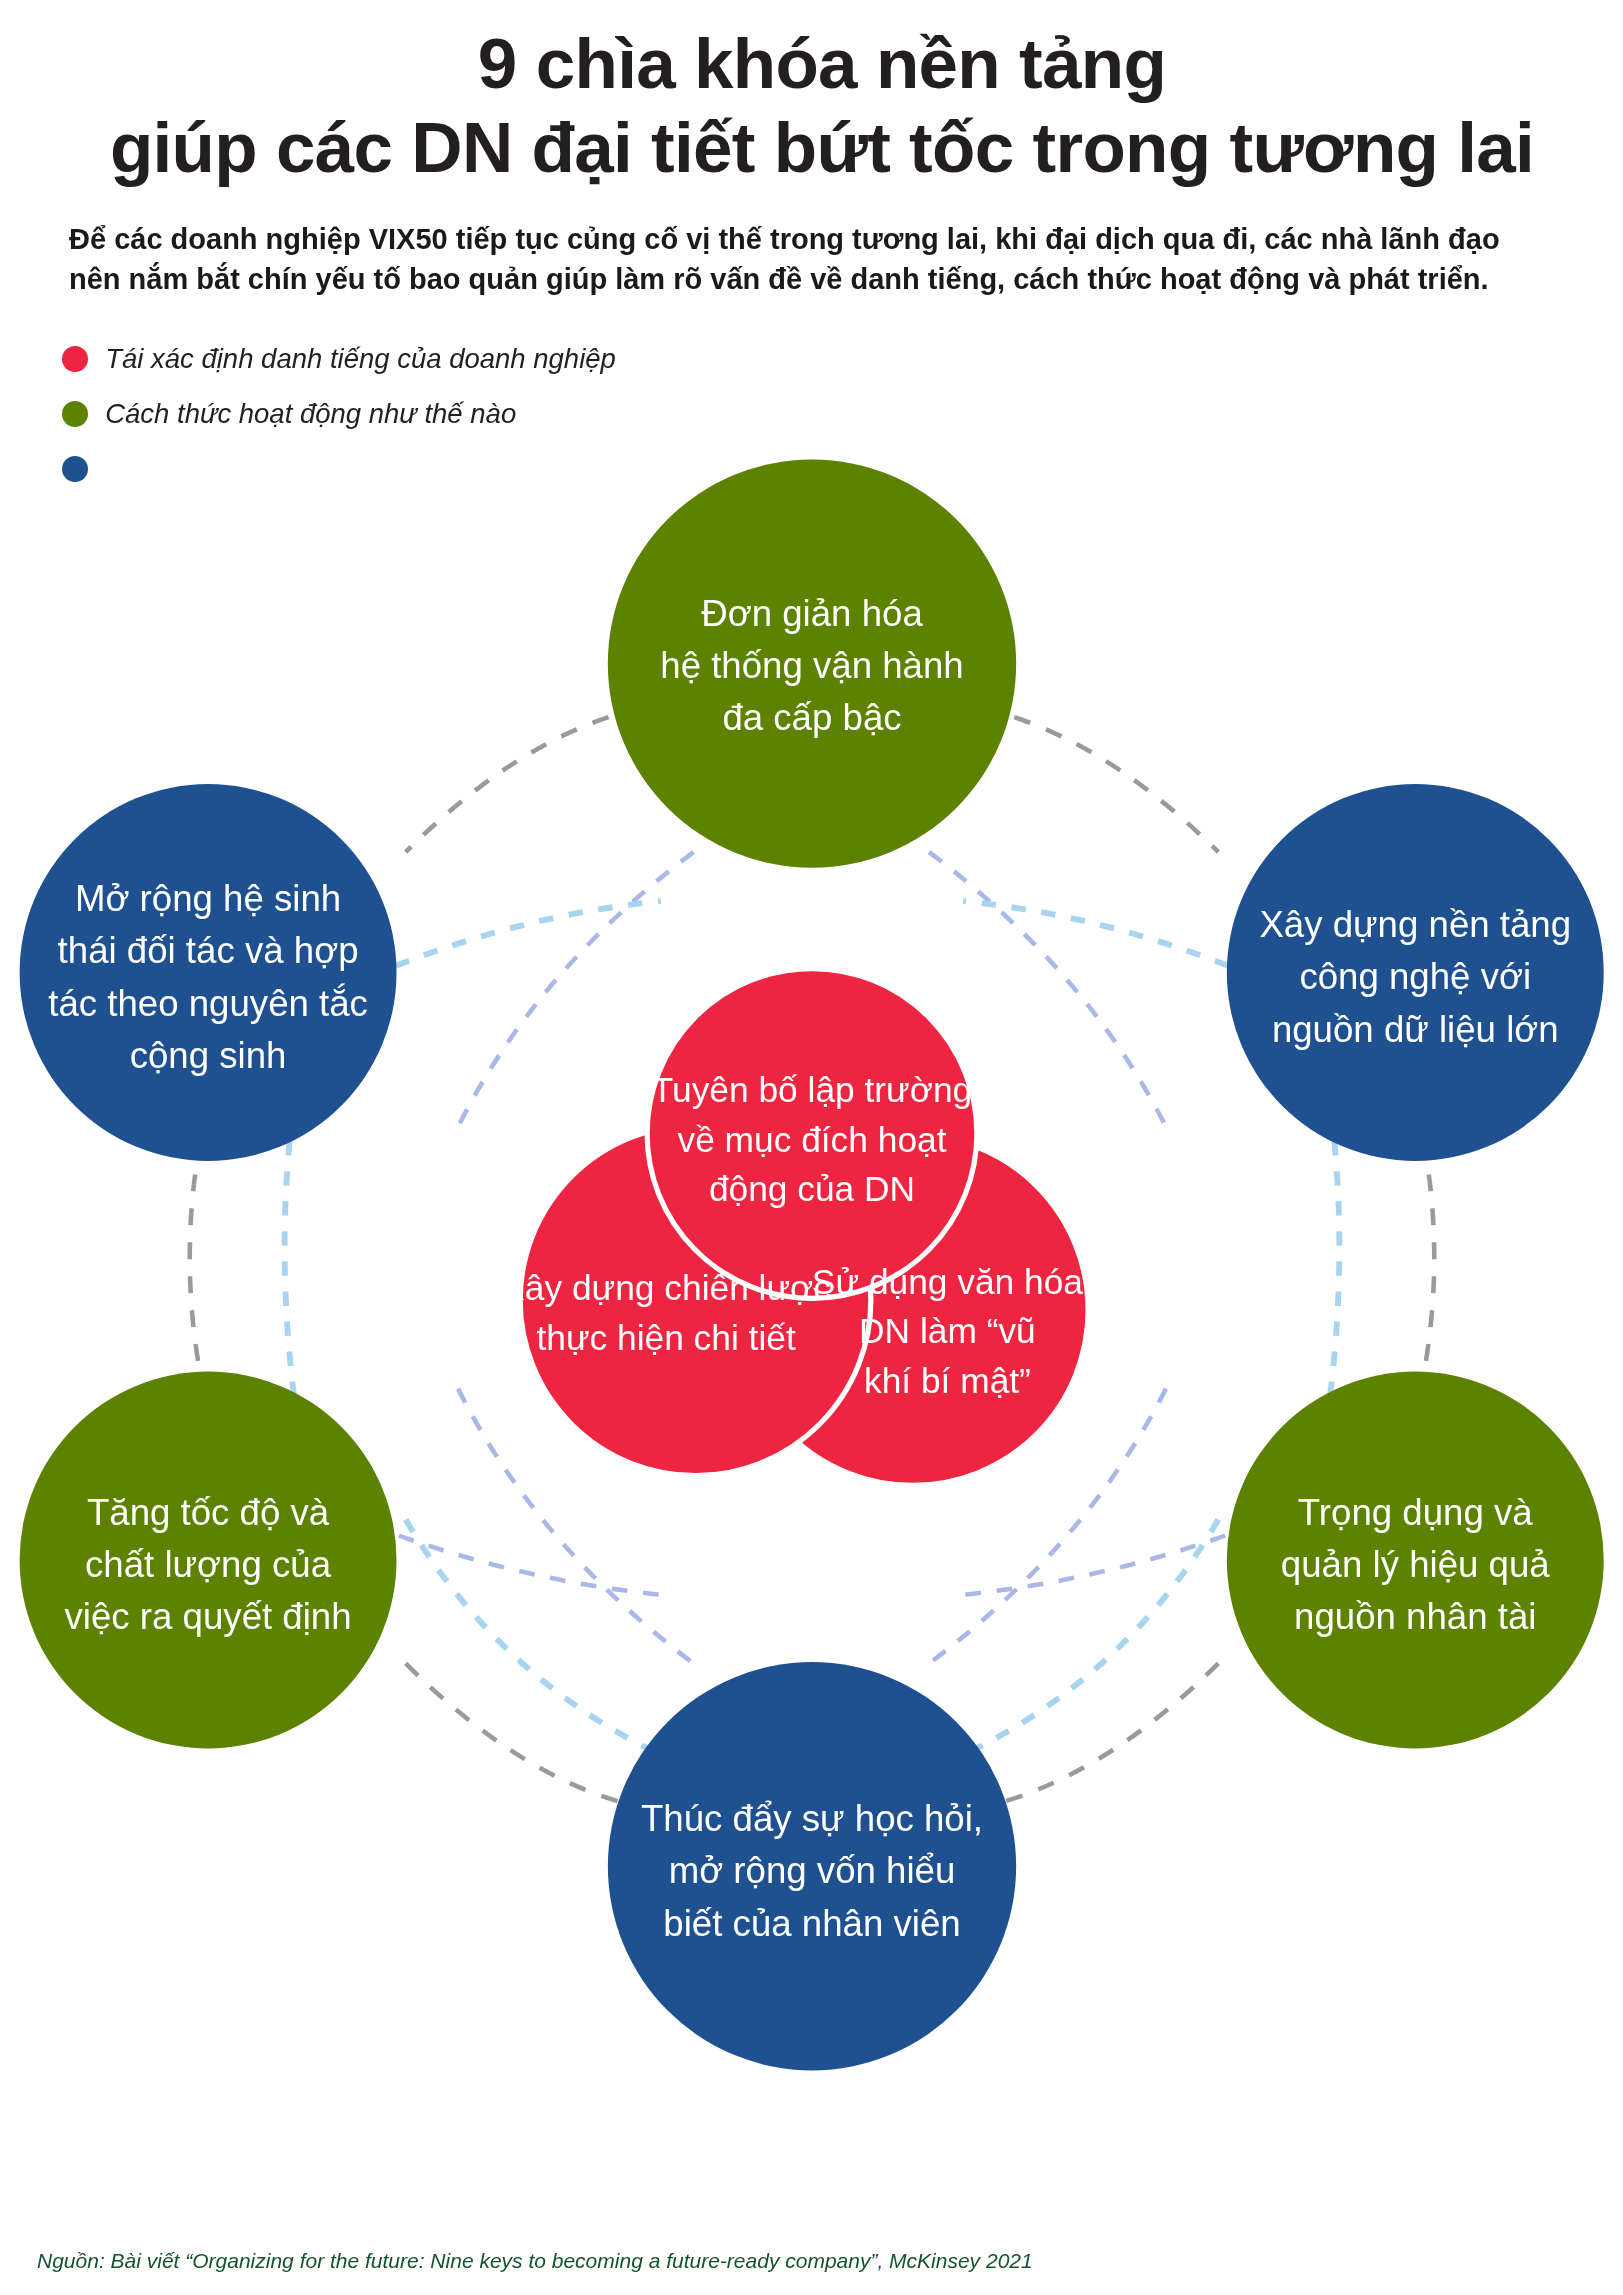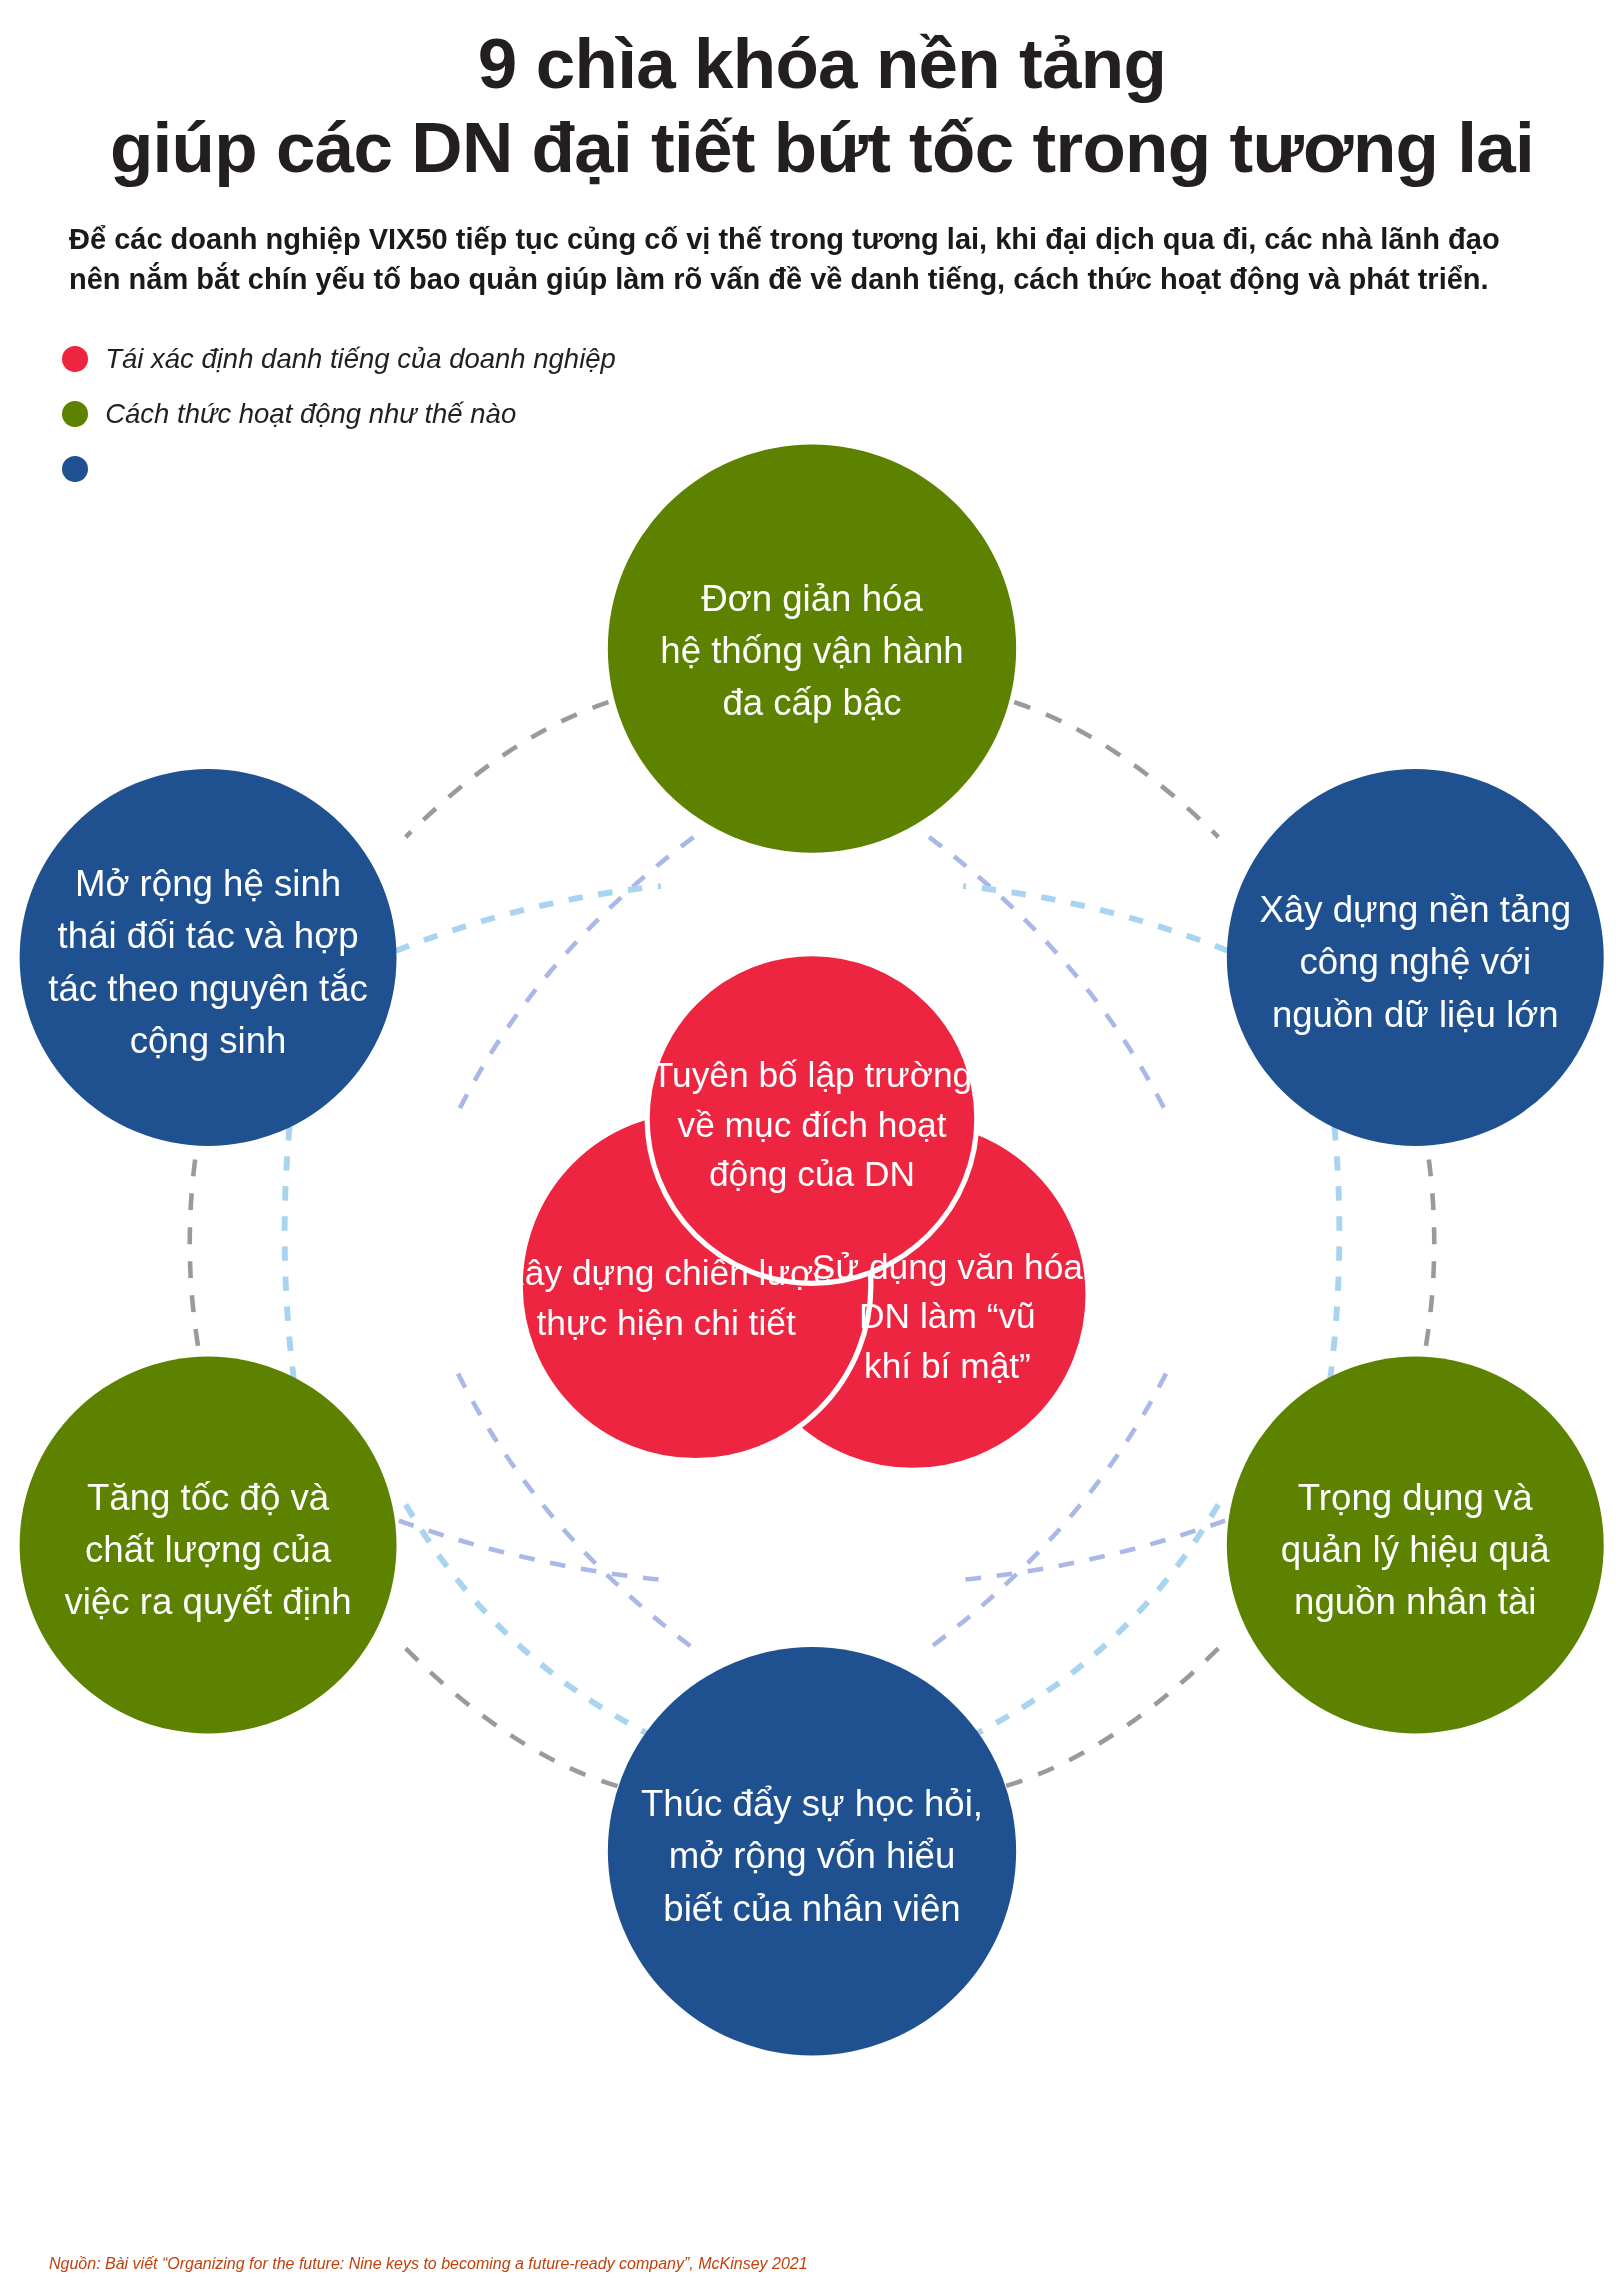--- a/index.html
+++ b/index.html
@@ -67,21 +67,21 @@
     font-size: 27.5px;
     font-style: italic;
     color: #231f20;
     white-space: nowrap;
   }
 
   
   .diagram-wrap {
     position: absolute;
     left: 0;
-    top: 379px;
+    top: 394px;
     width: 1624px;
     height: 1806px;
   }
   svg.diagram {
     display: block;
     width: 1624px;
     height: 1806px;
   }
   .node-text {
     fill: #ffffff;
@@ -91,25 +91,24 @@
   }
   .node-text.center {
     font-size: 54px;
   }
 
   
   .footer {
     position: absolute;
     left: 37px;
     bottom: 22px;
-    font-size: 16px;
+    font-size: 21px;
     font-style: italic;
-    color: #c2410c;
+    color: #14532d;
     white-space: nowrap;
-    margin-left: 12px;
   }
 </style>
 </head>
 <body>
 
 <div class="header">
   <h1 class="title">
     <span class="line">9 chìa khóa nền tảng</span>
     <span class="line">giúp các DN đại tiết bứt tốc trong tương lai</span>
   </h1>

